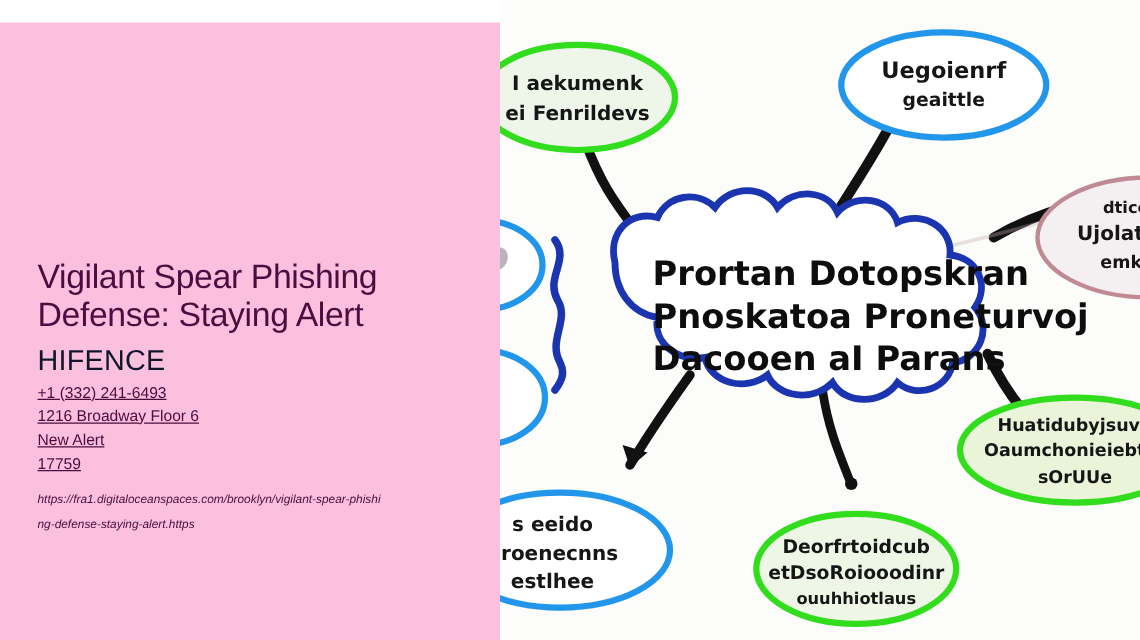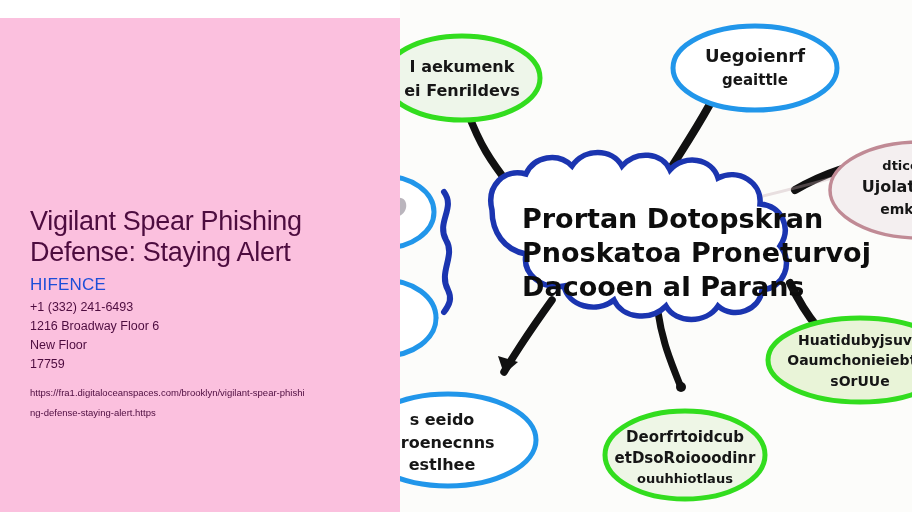--- a/index.html
+++ b/index.html
@@ -38,38 +38,40 @@
   .article-title {
     font-size: 27px;
     line-height: 1.14;
     font-weight: 400;
     color: #4d0c3f;
     letter-spacing: -0.3px;
     margin: 0 0 7px 0;
     white-space: pre-line;
   }
   .brand-name {
-    font-size: 17px;
+    font-size: 23px;
     font-weight: 400;
-    color: #1d4ed8;
+    color: #0f172a;
     letter-spacing: 0.2px;
     margin: 0 0 3px 0;
   }
   .contact-line {
     font-size: 12.5px;
     line-height: 1.52;
     color: #4d0c3f;
     margin: 0;
+    text-decoration: underline;
   }
   .url-block {
     margin-top: 9px;
     font-size: 9.5px;
     line-height: 2.2;
     color: #4d0c3f;
     word-break: break-all;
+    font-style: italic;
   }
 
   
   .mindmap {
     position: absolute;
     left: 400px;
     top: 0;
     width: 512px;
     height: 512px;
     background: #fcfcfa;
@@ -107,21 +109,21 @@
 
       <h1 class="article-title">Vigilant Spear Phishing
 Defense: Staying Alert</h1>
 
       <div class="brand-name">HIFENCE</div>
 
       <div class="contact-line">+1 (332) 241-6493</div>
 
       <div class="contact-line">1216 Broadway Floor 6</div>
 
-      <div class="contact-line">New Floor</div>
+      <div class="contact-line">New Alert</div>
 
       <div class="contact-line">17759</div>
 
       <div class="url-block">
         <span>https://fra1.digitaloceanspaces.com/brooklyn/vigilant-spear-phishi</span><br>
         <span>ng-defense-staying-alert.https</span>
       </div>
 
     </div>
   </div>

